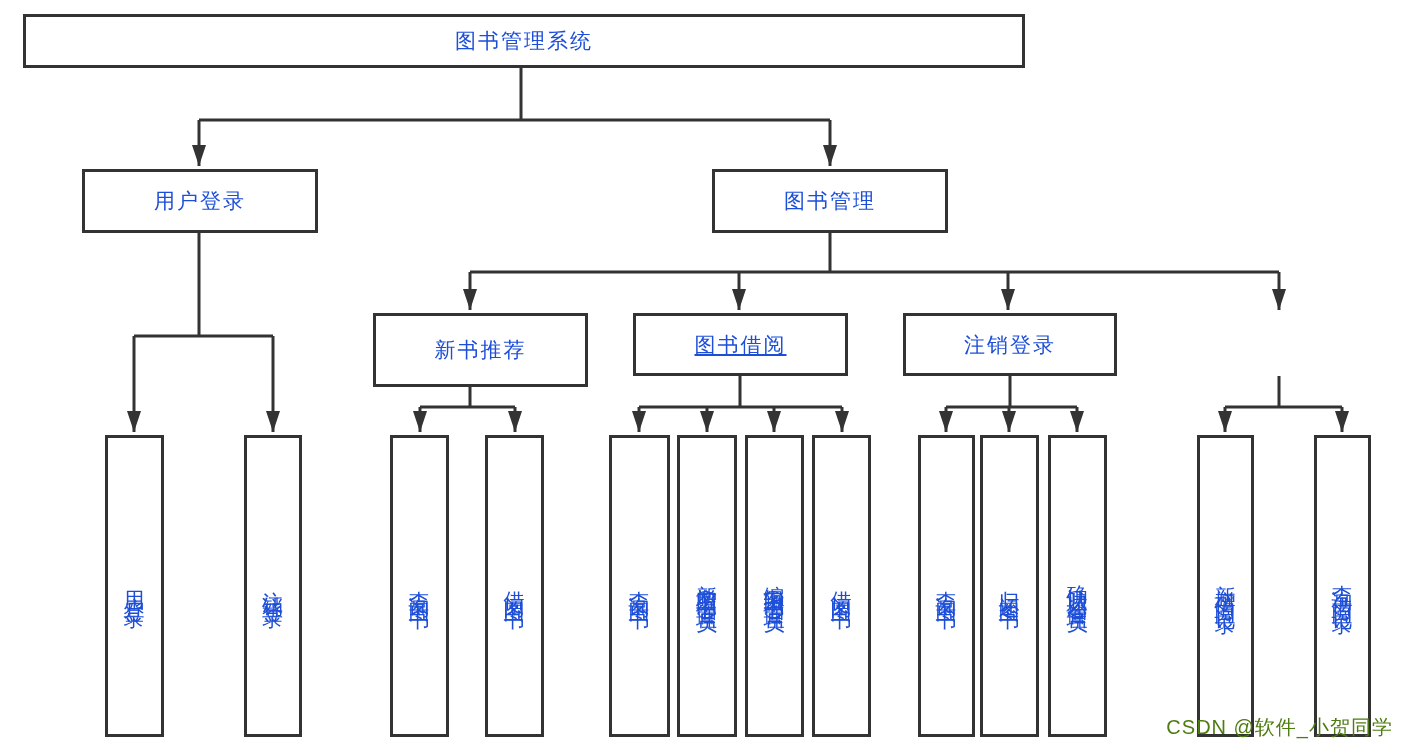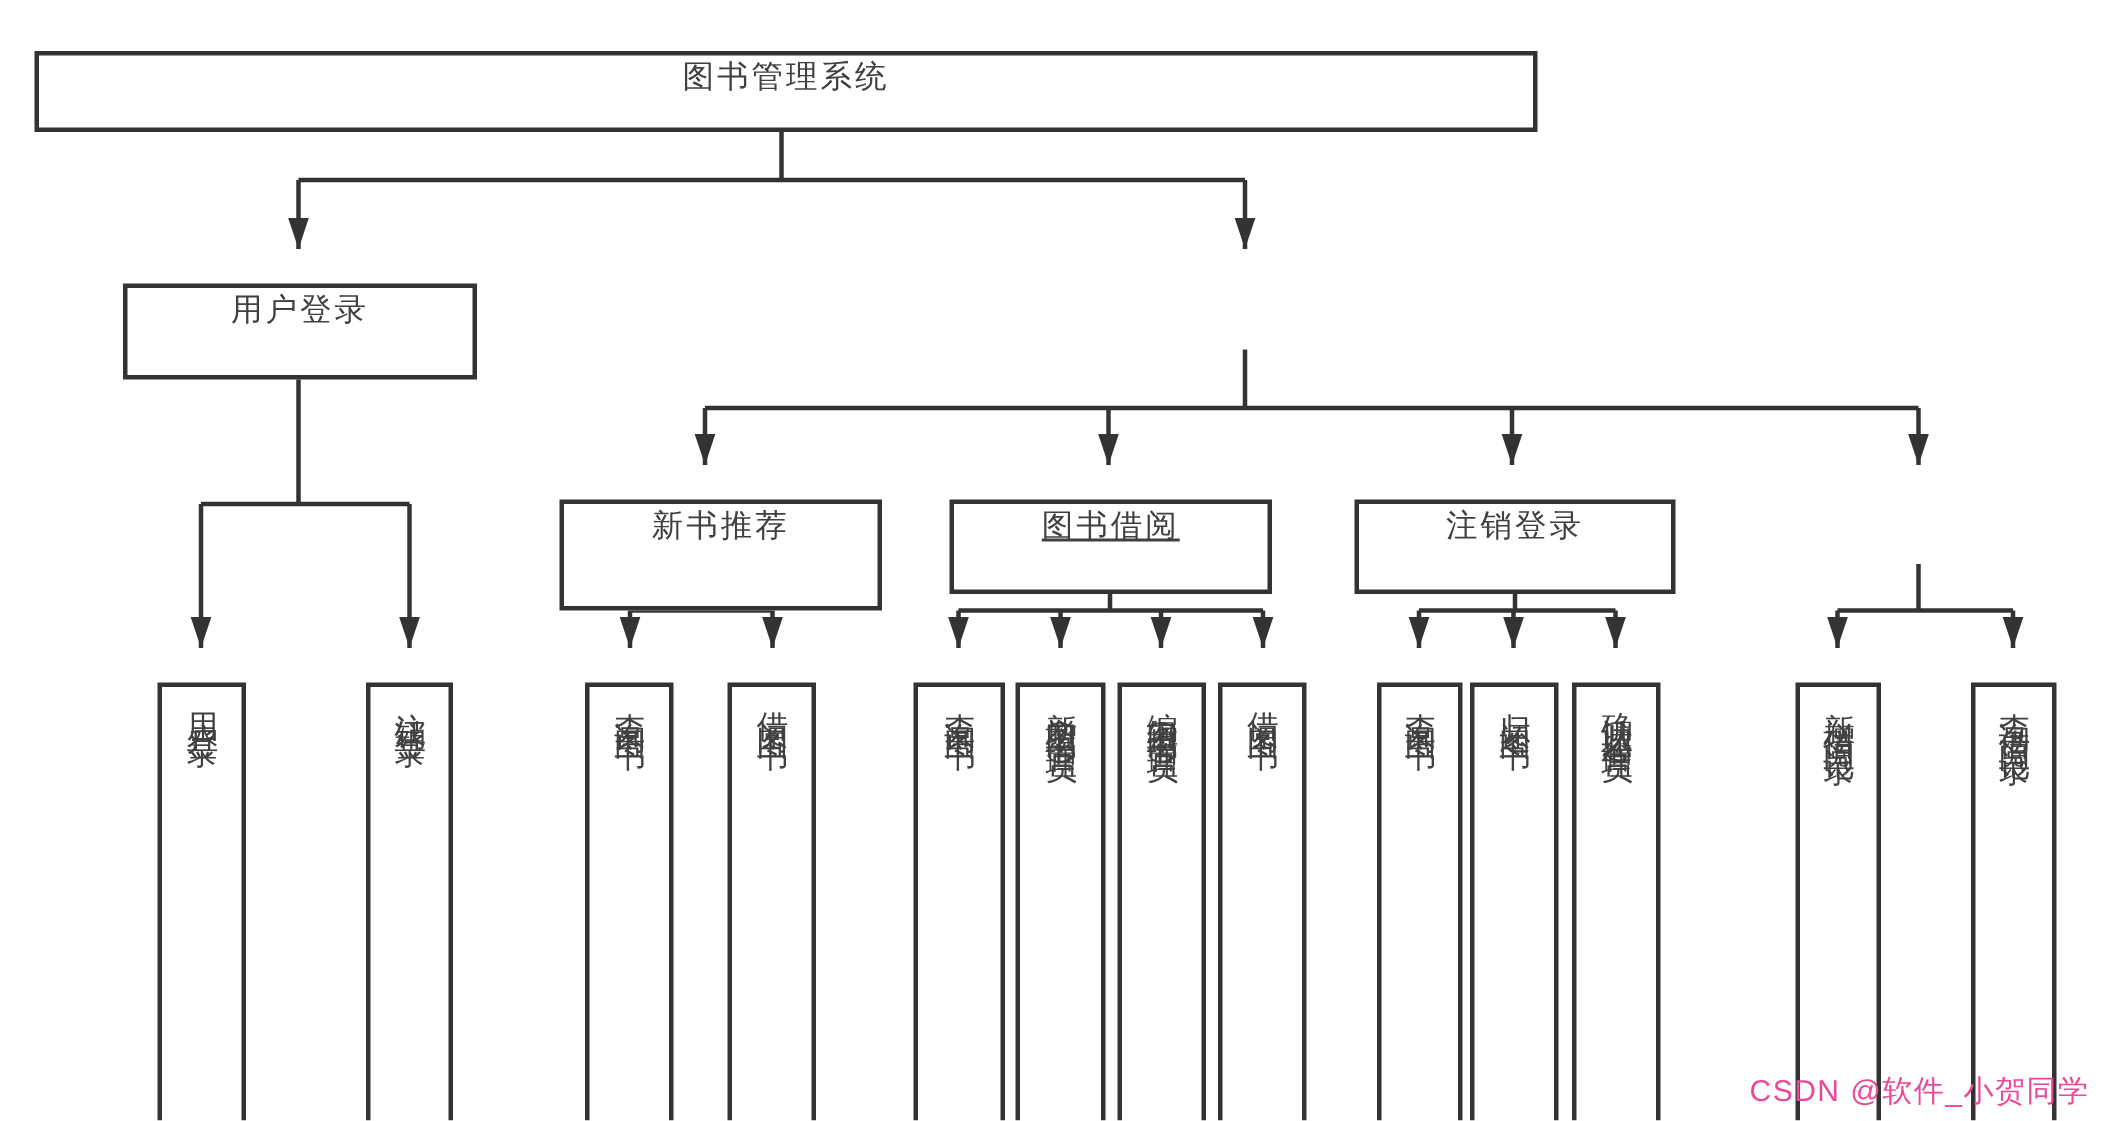--- a/index.html
+++ b/index.html
@@ -21,24 +21,24 @@
     width: 1405px;
     height: 747px;
     z-index: 0;
   }
   .node {
     position: absolute;
     box-sizing: border-box;
     border: 3px solid #333333;
     background: #ffffff;
     display: flex;
+    align-items: center;
     justify-content: center;
-    color: #404040;
+    color: #1d4ed8;
     z-index: 1;
-    margin-top: 20px;
   }
   .node .h-label {
     font-size: 21px;
     letter-spacing: 2px;
     white-space: nowrap;
   }
   .leaf .v-label {
     writing-mode: vertical-rl;
     font-size: 21px;
     line-height: 1;
@@ -46,21 +46,21 @@
     white-space: nowrap;
   }
   .leaf.long .v-label {
     letter-spacing: 4px;
   }
   #watermark {
     position: absolute;
     right: 12px;
     bottom: 6px;
     font-size: 20px;
-    color: #ec4899;
+    color: #4d7c0f;
     letter-spacing: 1px;
     z-index: 2;
     white-space: nowrap;
   }
 </style>
 </head>
 <body>
 
 <div id="canvas">
 
@@ -107,20 +107,23 @@
     </g>
   </svg>
 
   <div class="node" style="left:23px; top:14px; width:1002px; height:54px;">
     <span class="h-label">图书管理系统</span>
   </div>
 
   <div class="node" style="left:82px; top:169px; width:236px; height:64px;">
     <span class="h-label">用户登录</span>
   </div>
+  <div class="node" style="left:712px; top:169px; width:236px; height:64px;">
+    <span class="h-label">图书管理</span>
+  </div>
 
   <div class="node" style="left:373px; top:313px; width:215px; height:74px;">
     <span class="h-label">新书推荐</span>
   </div>
   <div class="node" style="left:633px; top:313px; width:215px; height:63px;text-decoration:underline;">
     <span class="h-label">图书借阅</span>
   </div>
   <div class="node" style="left:903px; top:313px; width:214px; height:63px;">
     <span class="h-label">注销登录</span>
   </div>

